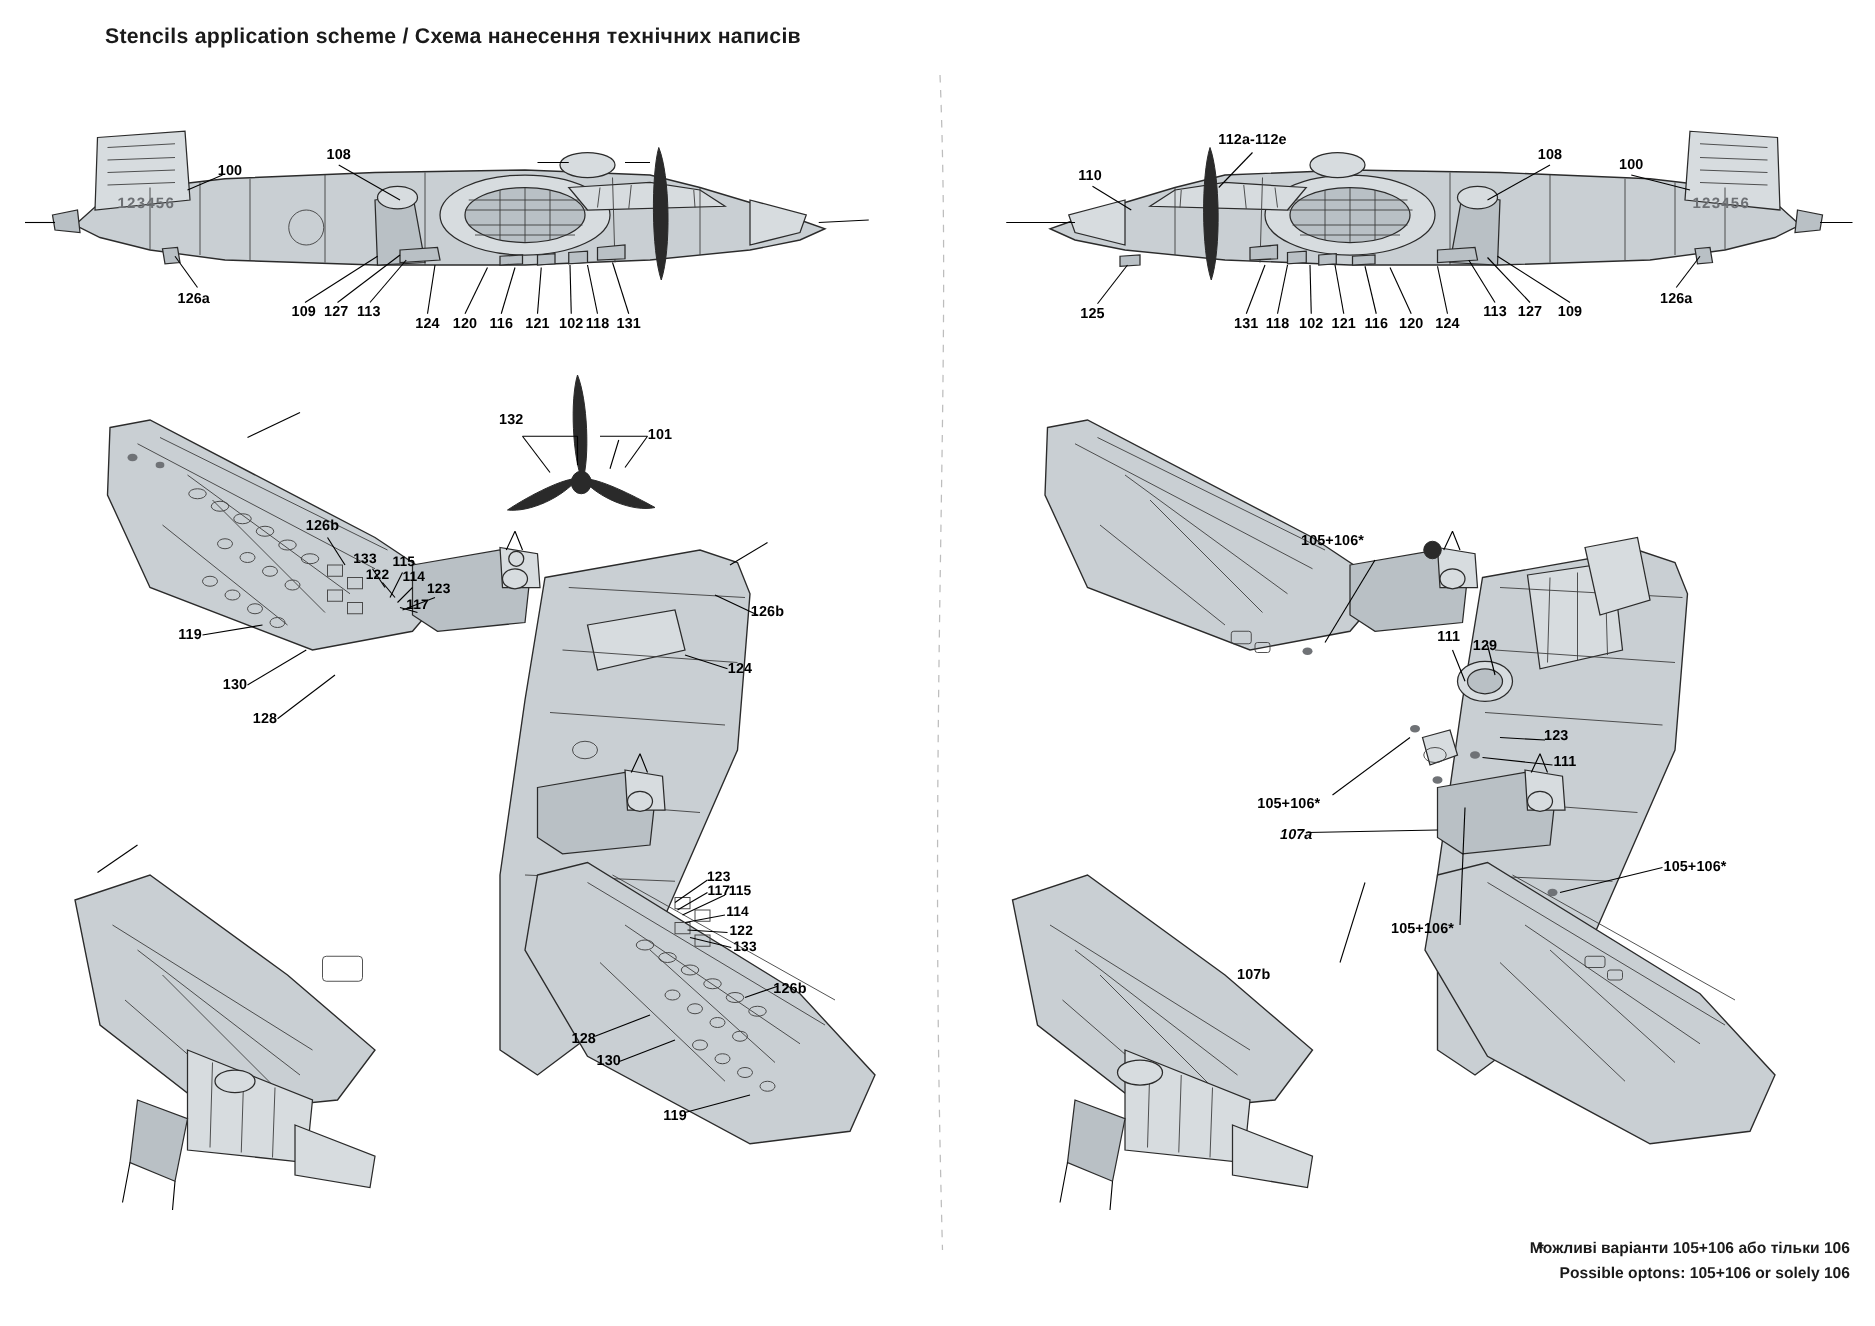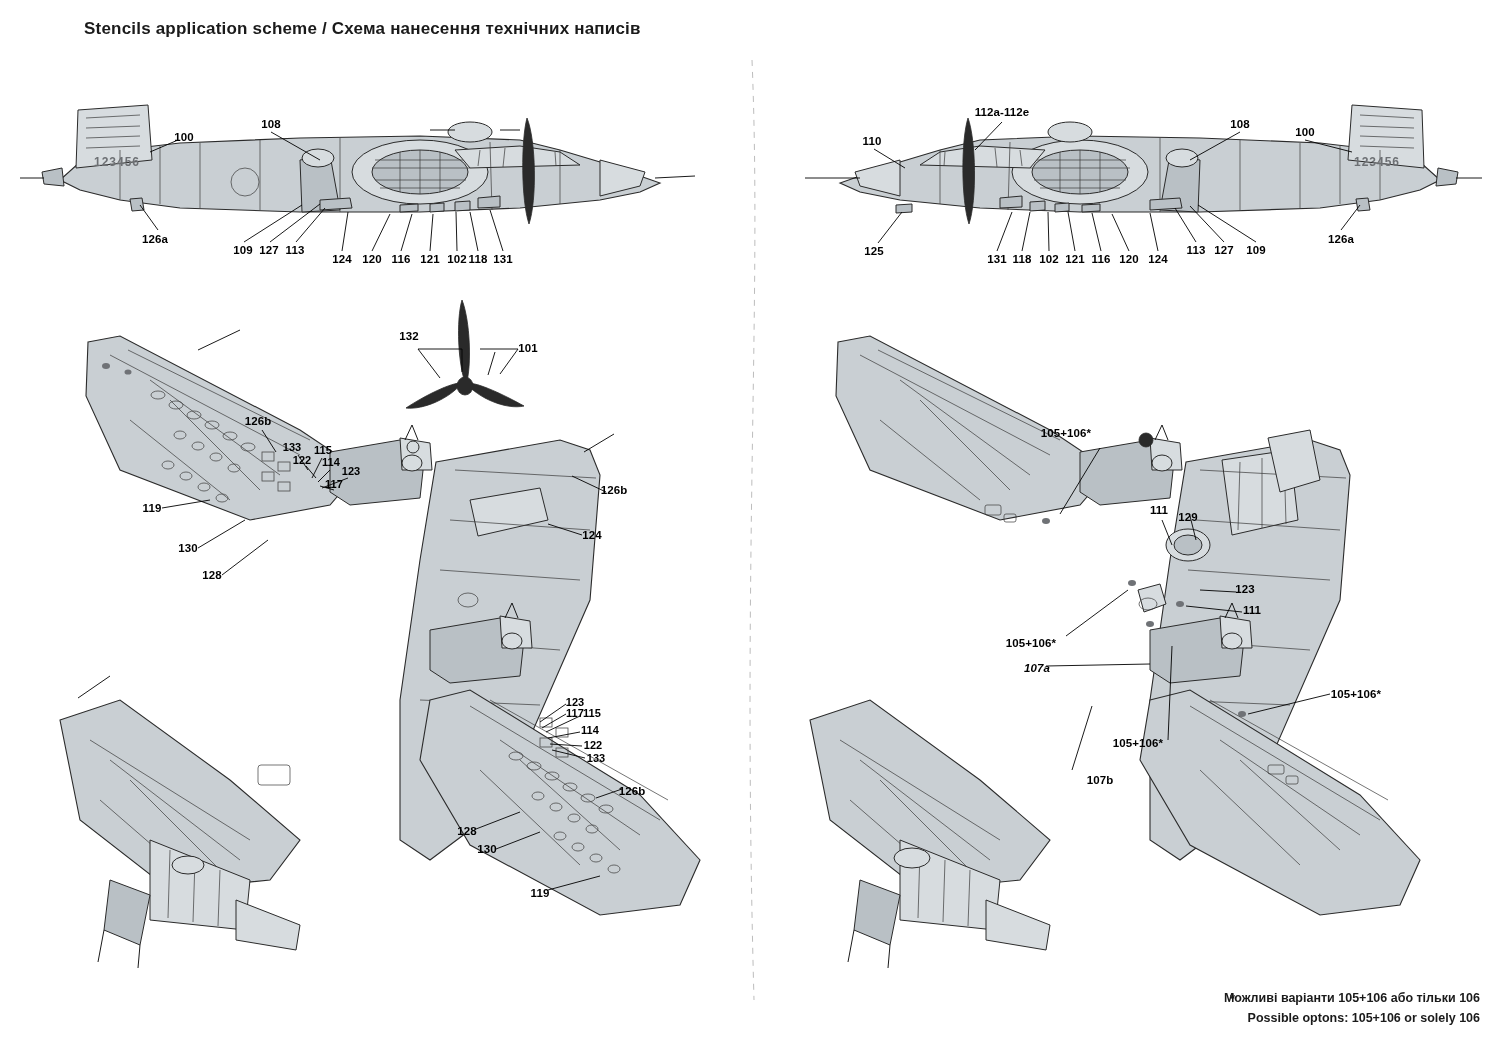--- a/index.html
+++ b/index.html
@@ -398,19 +398,19 @@
 
   <div class="lbl" style="left:1066px;top:433px;">105+106*</div>
   <div class="lbl" style="left:1159px;top:510px;">111</div>
   <div class="lbl" style="left:1188px;top:505px;margin-top:12px;">129</div>
   <div class="lbl" style="left:1245px;top:589px;">123</div>
   <div class="lbl" style="left:1252px;top:610px;">111</div>
   <div class="lbl" style="left:1031px;top:643px;">105+106*</div>
   <div class="lbl" style="left:1037px;top:668px;font-style:italic;">107a</div>
   <div class="lbl" style="left:1356px;top:694px;">105+106*</div>
   <div class="lbl" style="left:1138px;top:743px;">105+106*</div>
-  <div class="lbl" style="left:1100px;top:780px;">107b</div>
+  <div class="lbl" style="left:1003px;top:780px;">107b</div>
 
   <div class="fn-star">*</div>
   <div class="footnote l1">Можливі варіанти 105+106 або тільки 106</div>
   <div class="footnote l2">Possible optons: 105+106 or solely 106</div>
 
 </div>
 
 </body></html>

